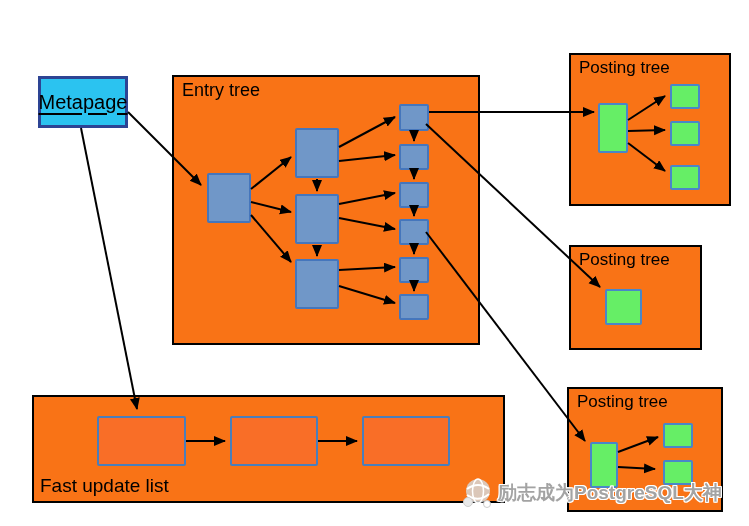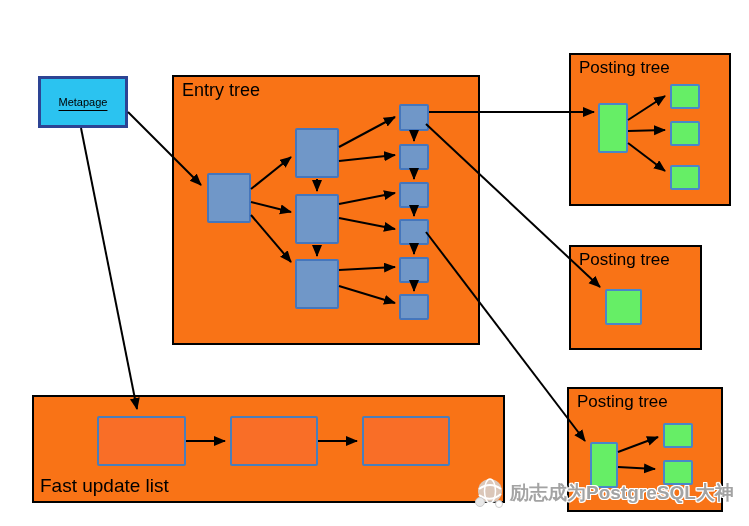--- a/index.html
+++ b/index.html
@@ -34,31 +34,31 @@
   .node{position:absolute;box-sizing:border-box;border-radius:2px;}
   .node.entry{background:var(--entry-node-fill);border:2px solid var(--entry-node-border);}
   .node.posting{background:var(--posting-node-fill);border:2px solid var(--posting-node-border);}
   .node.ful{background:var(--ful-node-fill);border:2px solid var(--ful-node-border);}
   #metapage{
     position:absolute;left:38px;top:76px;width:90px;height:52px;box-sizing:border-box;
     background:var(--metapage-fill);border:3px solid var(--metapage-border);
     display:flex;align-items:center;justify-content:center;
   }
   #metapage .mp-label{
-    font-size:11px;color:#000;
+    font-size:20px;color:#000;
     text-decoration-line:underline;text-decoration-style:wavy;
     text-decoration-color:var(--misspell-underline);text-decoration-thickness:2px;
     text-underline-offset:4px;
     text-decoration:underline;
   }
   svg#edges{position:absolute;left:0;top:0;width:749px;height:526px;pointer-events:none;}
   .arrow{stroke:var(--arrow-color);stroke-width:2;fill:none;}
   .arrowhead{fill:var(--arrow-color);}
   #watermark{
-    position:absolute;left:473px;top:477px;display:flex;align-items:center;gap:5px;
+    position:absolute;left:461px;top:477px;display:flex;align-items:center;gap:5px;
     z-index:5;
   }
   #watermark .wm-text{
     font-size:19px;font-weight:bold;color:var(--watermark-text);white-space:nowrap;
     text-shadow:-1px -1px 0 #fff,1px -1px 0 #fff,-1px 1px 0 #fff,1px 1px 0 #fff,
                 0 -1px 0 #fff,0 1px 0 #fff,-1px 0 0 #fff,1px 0 0 #fff;
   }
 </style>
 </head>
 <body>

